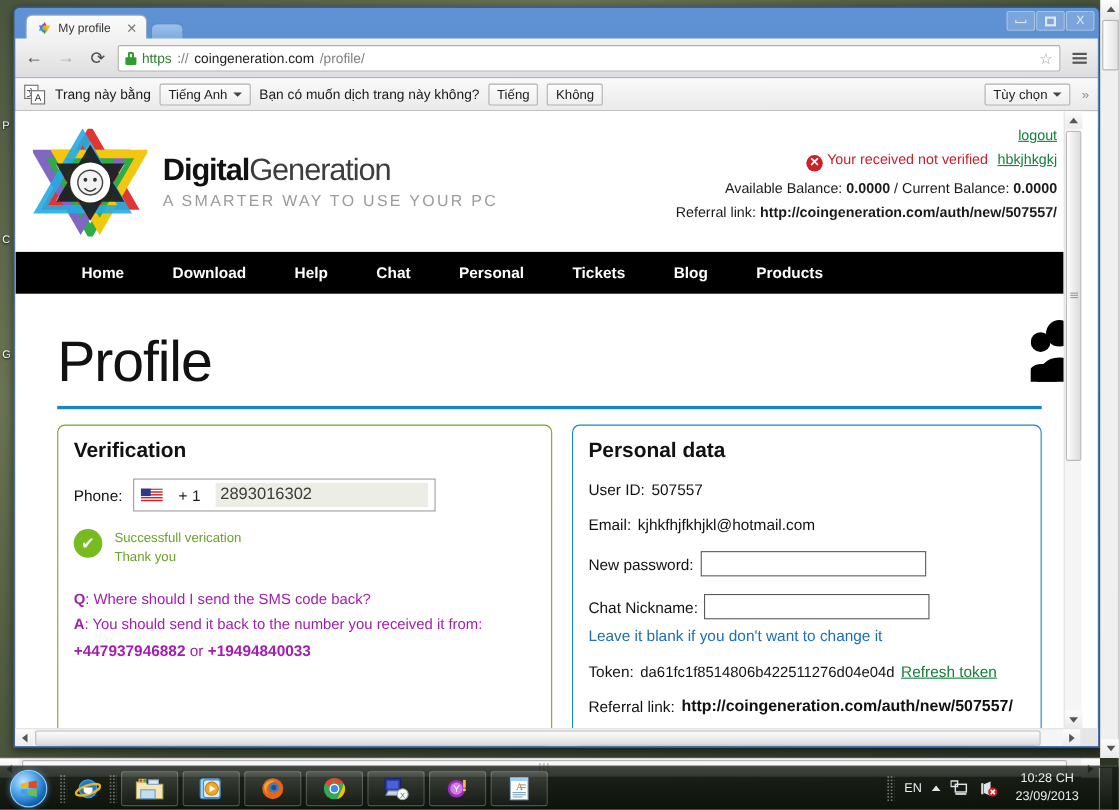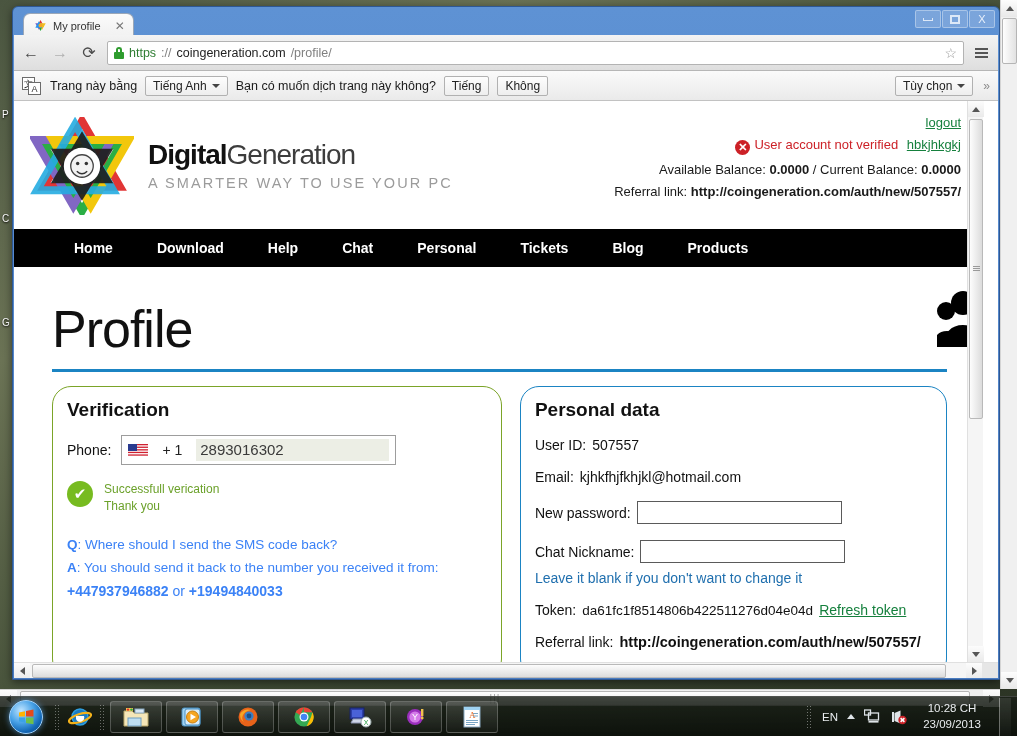--- a/index.html
+++ b/index.html
@@ -62,21 +62,21 @@
   #win-buttons { position:absolute; right:4px; top:3px; display:flex; gap:1px; }
   #win-buttons .wb {
     width: 26px; height: 18px; display:flex;align-items:center;justify-content:center;
     background: rgba(255,255,255,.18); border:1px solid rgba(255,255,255,.35); border-radius:2px;
     color:#e8f0fb; font-size:11px; line-height:1;
   }
   .glyph-min { width:10px;height:3px;border:1px solid #dde8f7; border-top:none; }
   .glyph-max { width:10px;height:9px;border:2px solid #dde8f7; }
 
   
-  #tabstrip { position:absolute; left:10px; top:6px; display:flex; align-items:flex-end;flex-direction:column; }
+  #tabstrip { position:absolute; left:10px; top:6px; display:flex; align-items:flex-end; }
   .tab {
     display:flex; align-items:center; gap:6px;
     height: 24px; padding: 0 8px 0 10px;
     background: linear-gradient(#fbfbfb,#f1f1f1);
     border: 1px solid #9aa7b8; border-bottom: none;
     border-radius: 7px 7px 0 0; font-size: 11px; color:#333; max-width:190px;
   }
   .tab-title { white-space:nowrap; overflow:hidden; text-overflow:ellipsis; }
   .tab-close { color:#777; font-size:12px; margin-left:8px; }
   .newtab {
@@ -173,39 +173,39 @@
 
   #navbar { background:#000; height:38px; display:flex; align-items:center; padding-left:38px; }
   #navbar a { color:#fff; font-size:14px; font-weight:bold; text-decoration:none; padding: 0 22px; white-space:nowrap;}
 
   #content { padding: 18px 20px 0 38px; position:relative; }
   #page-title { font-size:52px; font-weight:400; color:#111; letter-spacing:-1px; margin: 14px 0 10px 0; }
   #title-rule { height:3px; background:#1b84c3; margin-bottom:14px; }
   #people-icon { position:absolute; right:-14px; top:22px; }
 
   #panels { display:flex; gap:18px; }
-  .panel { border-radius:19px; padding: 12px 22px 14px 14px; background:#fff; }
+  .panel { border-radius:7px; padding: 12px 22px 14px 14px; background:#fff; }
   .panel h2 { margin:0 0 14px 0; font-size:19px; font-weight:bold; color:#111; }
   #panel-verification { border:1px solid #7ba428; width:490px; min-height:235px;}
   #panel-personal    { border:1px solid #1b84c3; width:465px; min-height:235px; }
 
   .phone-row { display:flex; align-items:center; gap:10px; margin-bottom:16px; }
   .phone-row label { font-size:14px; color:#111; }
   .phone-box { border:1px solid #9d9d9d; background:#fff; height:30px; width:275px;
     display:flex; align-items:center; padding: 0 6px; gap:14px; }
   .flag { width:20px; height:13px; flex:0 0 auto; }
   .ccode { font-size:14px; color:#222; }
   .phone-num { background:#eceee5; flex:1; height:22px; line-height:22px; font-size:15px; color:#3a3a3a; padding-left:4px;}
 
   .verify-ok { display:flex; align-items:flex-start; gap:11px; margin-bottom:18px; }
   .okcircle { width:26px;height:26px;border-radius:50%;background:#77bb20;color:#fff;
     display:flex;align-items:center;justify-content:center;font-size:15px;flex:0 0 auto;}
   .verify-ok .txt { color:#6ba12a; font-size:12px; line-height:1.45; }
 
-  .qa { font-size:13.5px; color:#3b82f6; line-height:1.7; }
+  .qa { font-size:13.5px; color:#a21caf; line-height:1.7; }
   .qa .k { font-weight:bold; }
   .qa .nums { font-weight:bold; font-size:14px; }
 
   .pd-line { font-size:14px; color:#111; margin-bottom:13px; display:flex; align-items:center; gap:6px;margin-top:16px;}
   .pd-val { color:#111; }
   .pd-input { border:1px solid #5a5a5a; background:#fff; height:23px; width:205px; }
   .pd-hint { color:#1f6fae; font-size:14px; margin: -6px 0 13px 0; }
   .token-val { font-size:13.5px; }
   .reflink-val { font-weight:bold; font-size:14.5px; white-space:nowrap; }
 
@@ -357,21 +357,21 @@
                 </div>
                 <div class="tagline">A SMARTER WAY TO USE YOUR PC</div>
               </div>
             </div>
 
             <div id="acct">
               <div class="row">
                 <a class="lnk" href="#">logout</a>
               </div>
               <div class="row">
-                <span class="errico">✕</span><span class="warn-text">User account not verified</span>
+                <span class="errico">✕</span><span class="warn-text">Your received not verified</span>
                 <a class="lnk" href="#" style="margin-left:5px;">hbkjhkgkj</a>
               </div>
               <div class="row">
                 <span>Available Balance:</span>
                 <span class="bold">0.0000</span>
                 <span>/</span>
                 <span>Current Balance:</span>
                 <span class="bold">0.0000</span>
               </div>
               <div class="row">

